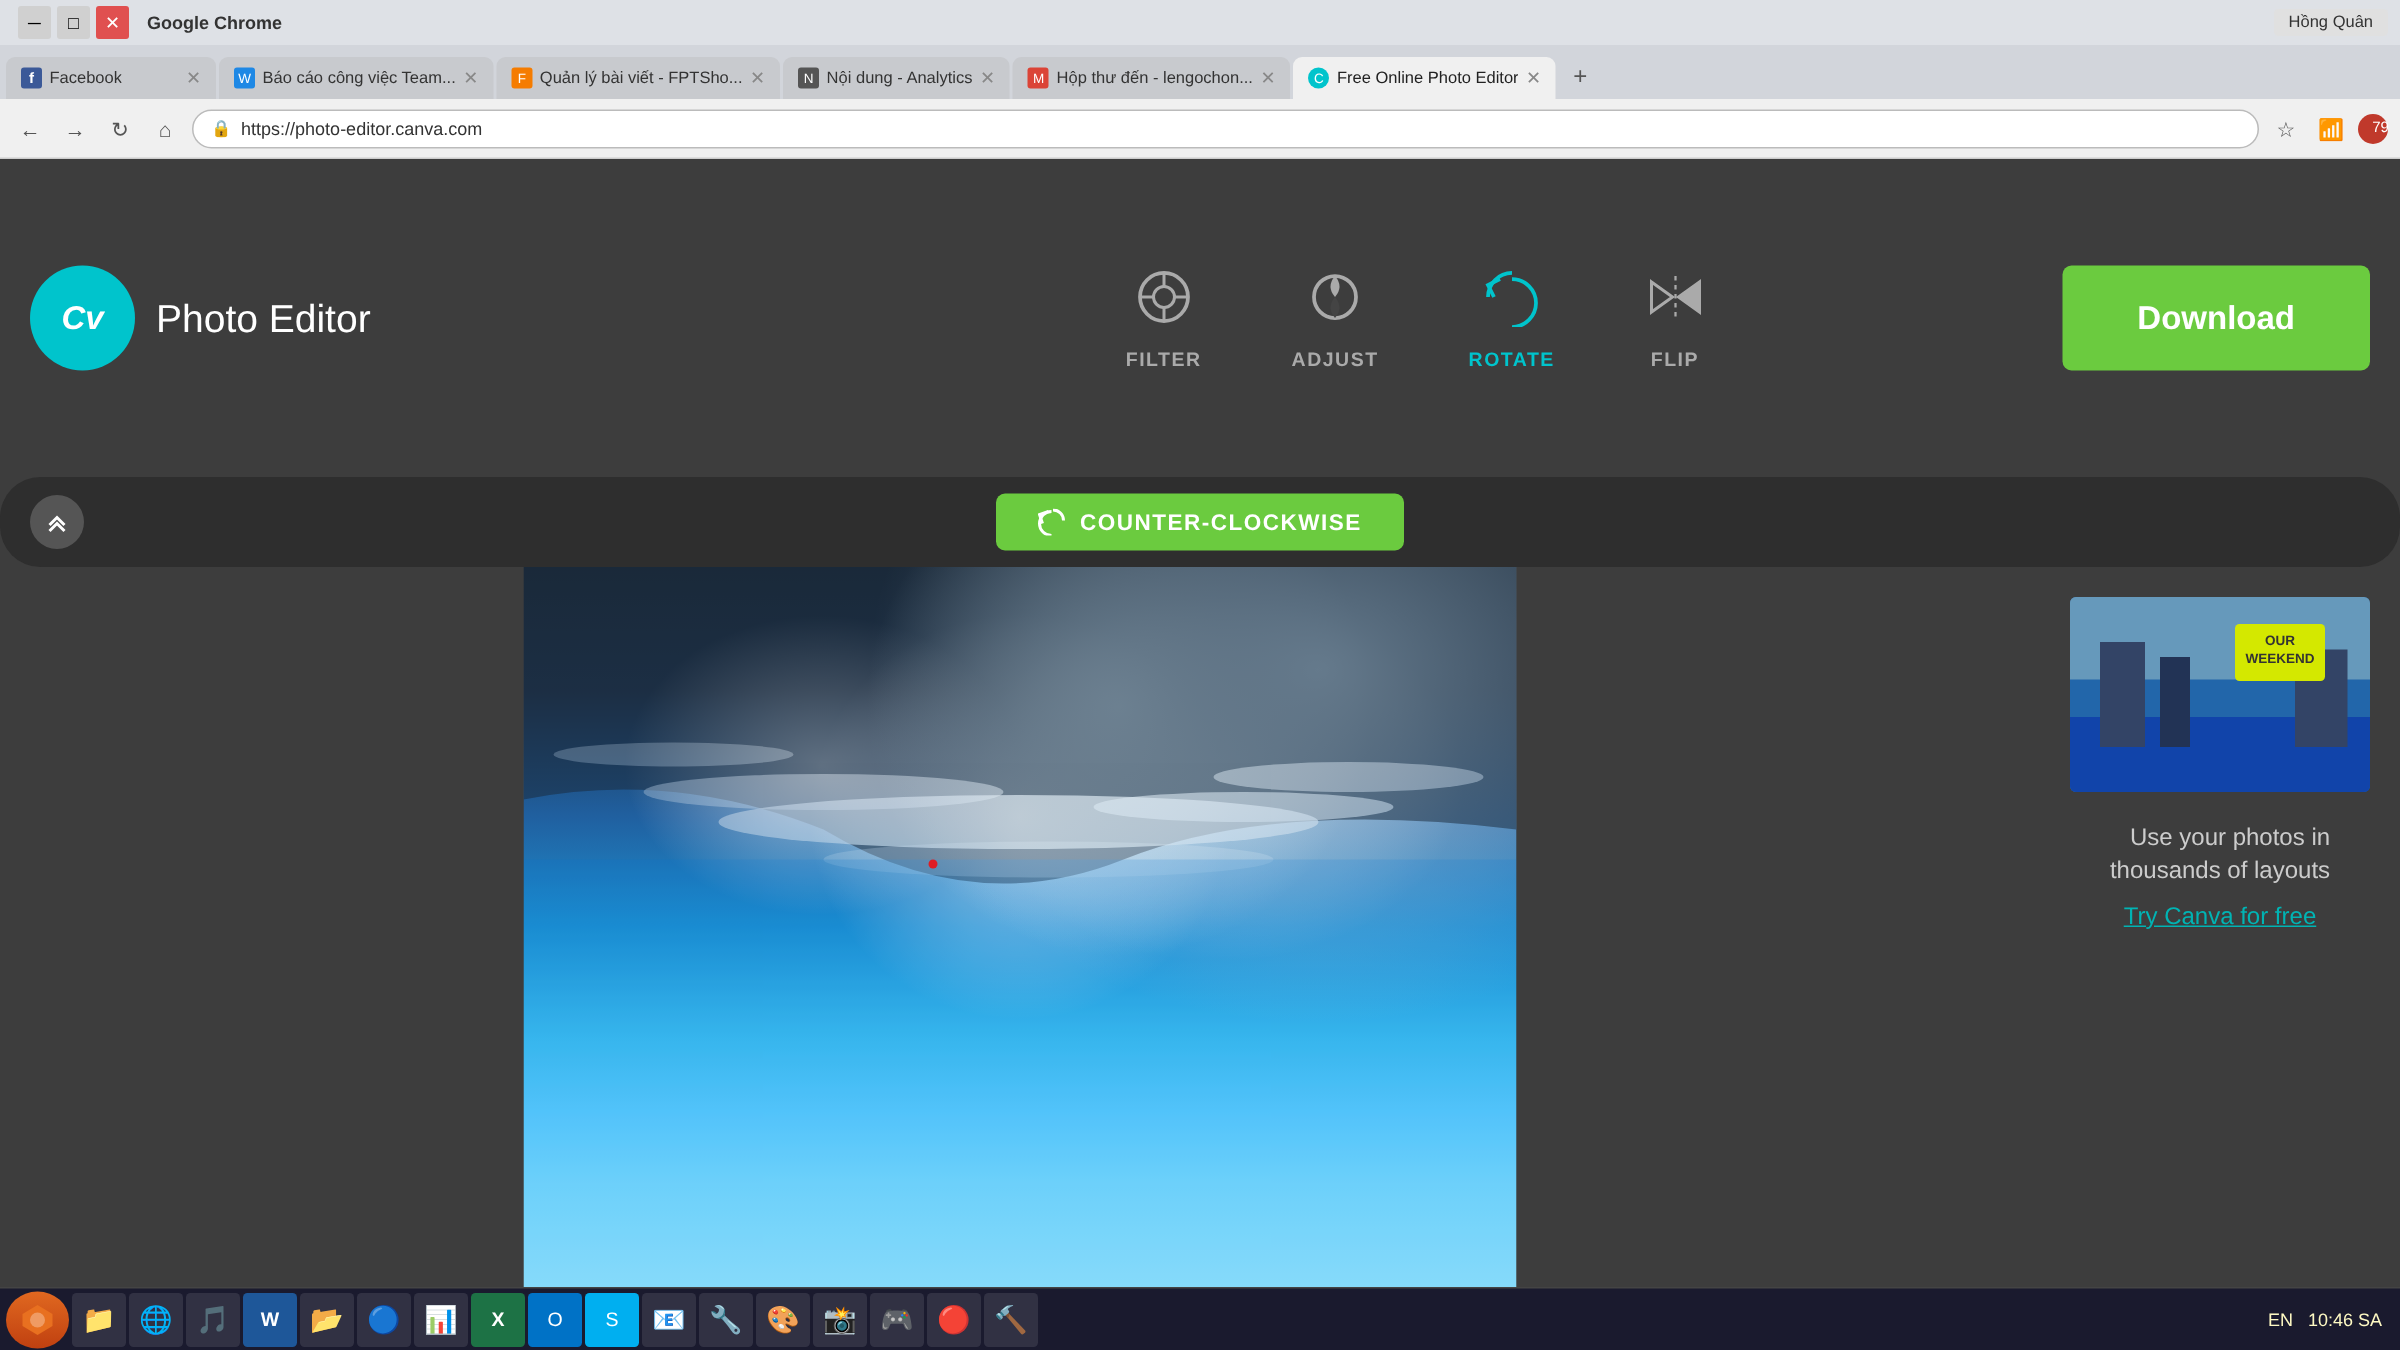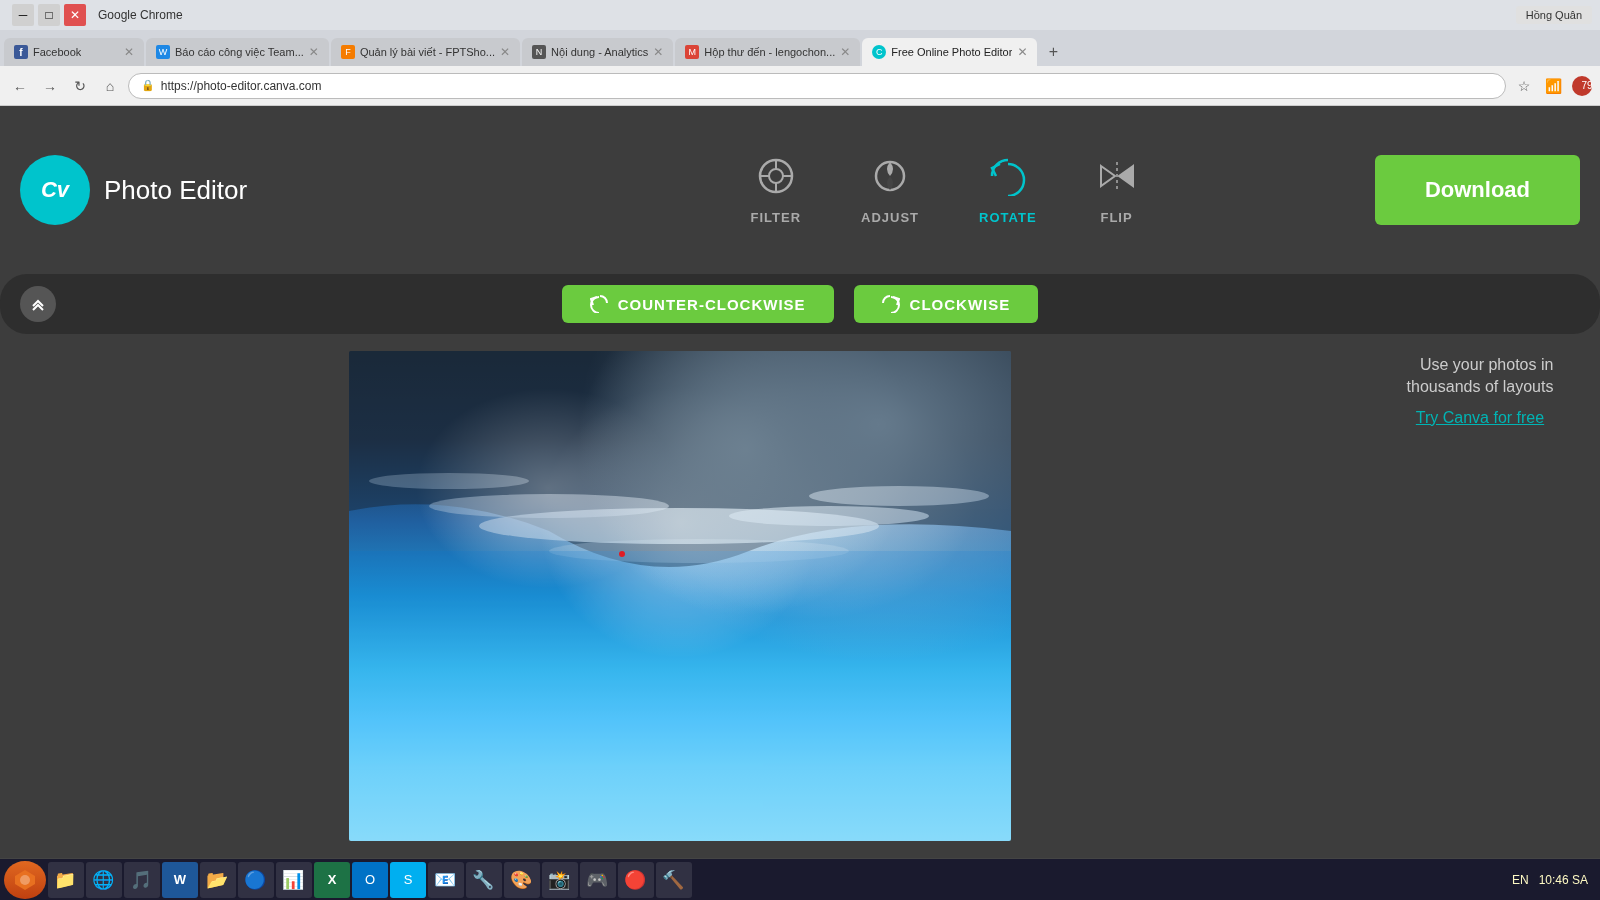--- a/index.html
+++ b/index.html
@@ -91,21 +91,21 @@
     .app-container {
       flex: 1;
       display: flex;
       flex-direction: column;
       background: #3d3d3d;
       overflow: hidden;
     }
 
     
     .top-toolbar {
-      height: 168px;
+      height: 212px;
       background: #3d3d3d;
       display: flex;
       align-items: center;
       padding: 0 20px;
       gap: 0;
       position: relative;
     }
     .logo-area {
       display: flex;
       align-items: center;
@@ -327,21 +327,21 @@
 <body>
 
 <div class="browser-frame">
 
   <div class="title-bar">
     <div class="window-controls">
       <button class="wc wc-min">─</button>
       <button class="wc wc-max">□</button>
       <button class="wc wc-close">✕</button>
     </div>
-    <div style="flex:1; font-size:12px; color:#333; padding-left:8px;">Google Chrome</div>
+    <div style="flex:1; font-size:12px; color:#333; padding-left:8px;font-weight:bold;">Google Chrome</div>
     <div class="user-area">Hồng Quân</div>
   </div>
 
   <div class="tabs-bar">
 
     <div class="tab">
       <div class="tab-favicon" style="background:#3b5998; color:white; font-size:10px; display:flex; align-items:center; justify-content:center; font-weight:bold;">f</div>
       <span style="font-size:11px; overflow:hidden; text-overflow:ellipsis; white-space:nowrap;">Facebook</span>
       <span class="tab-close">✕</span>
     </div>
@@ -466,28 +466,20 @@
         </svg>
       </button>
       <button class="rotate-action-btn">
         <svg width="18" height="18" viewBox="0 0 18 18" fill="none">
           <path d="M9 2 C4.6 2 1 5.6 1 10 C1 14.4 4.6 18 9 18" stroke="white" stroke-width="2" fill="none"></path>
           <path d="M17 8 C17 4.1 13.9 1 10 1" stroke="white" stroke-width="2" fill="none"></path>
           <polyline points="7,2 1,4 3,10" stroke="white" stroke-width="2" fill="none"></polyline>
         </svg>
         <span>COUNTER-CLOCKWISE</span>
       </button>
-      <button class="rotate-action-btn">
-        <svg width="18" height="18" viewBox="0 0 18 18" fill="none">
-          <path d="M9 2 C13.4 2 17 5.6 17 10 C17 14.4 13.4 18 9 18" stroke="white" stroke-width="2" fill="none"></path>
-          <path d="M1 8 C1 4.1 4.1 1 8 1" stroke="white" stroke-width="2" fill="none"></path>
-          <polyline points="11,2 17,4 15,10" stroke="white" stroke-width="2" fill="none"></polyline>
-        </svg>
-        <span>CLOCKWISE</span>
-      </button>
     </div>
 
     <div class="main-content">
       <div class="editor-area">
 
         <div class="photo-canvas">
           <div class="photo-bg">
 
             <svg style="position:absolute;top:0;left:0;width:100%;height:100%;opacity:0.5;" viewBox="0 0 662 490" preserveAspectRatio="none">
 
@@ -503,20 +495,41 @@
 
               <rect x="0" y="200" width="662" height="290" fill="rgba(0,120,220,0.3)"></rect>
             </svg>
 
             <div style="position:absolute;top:200px;left:270px;width:6px;height:6px;background:red;border-radius:50%;opacity:0.8;"></div>
           </div>
         </div>
       </div>
 
       <div class="side-panel">
+        <div class="promo-image">
+          <div class="promo-bg">
+            
+            <svg width="200" height="130" viewBox="0 0 200 130">
+
+              <rect width="200" height="60" fill="#6699bb"></rect>
+
+              <rect y="55" width="200" height="75" fill="#2266aa"></rect>
+
+              <rect y="80" width="200" height="50" fill="#1144aa"></rect>
+
+              <rect x="20" y="30" width="30" height="70" fill="#334466"></rect>
+              <rect x="60" y="40" width="20" height="60" fill="#223355"></rect>
+              <rect x="150" y="35" width="35" height="65" fill="#334466"></rect>
+
+              <rect x="110" y="18" width="60" height="38" rx="3" fill="#d4e800"></rect>
+              <text x="140" y="32" text-anchor="middle" font-size="9" font-weight="bold" fill="#333">OUR</text>
+              <text x="140" y="44" text-anchor="middle" font-size="9" font-weight="bold" fill="#333">WEEKEND</text>
+            </svg>
+          </div>
+        </div>
         <div style="display:flex;flex-direction:column;align-items:center;gap:10px;">
           <p class="promo-text">Use your photos in<br>thousands of layouts</p>
           <a class="canva-link">Try Canva for free</a>
         </div>
       </div>
     </div>
   </div>
 
   <div class="taskbar">
     <button class="start-btn">

